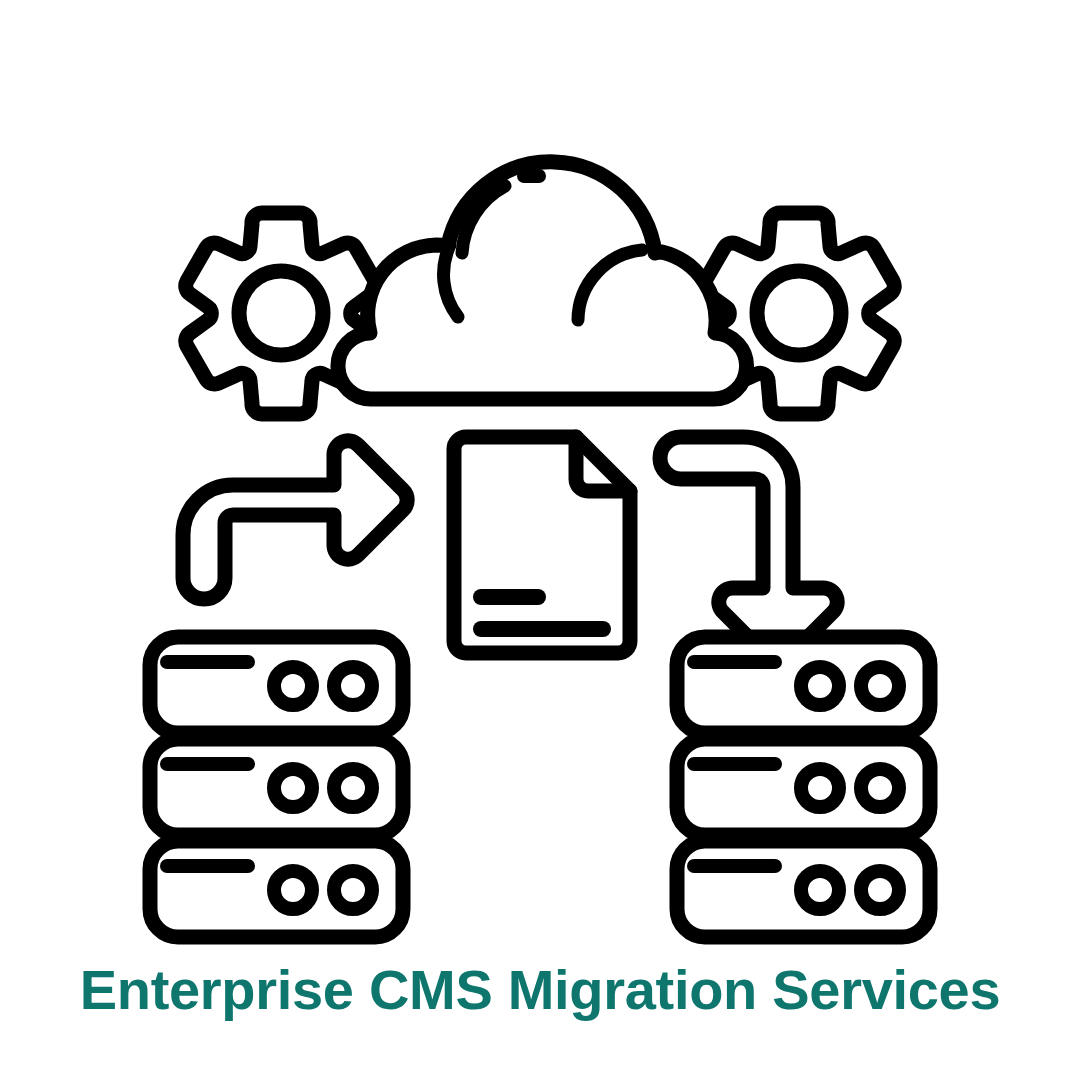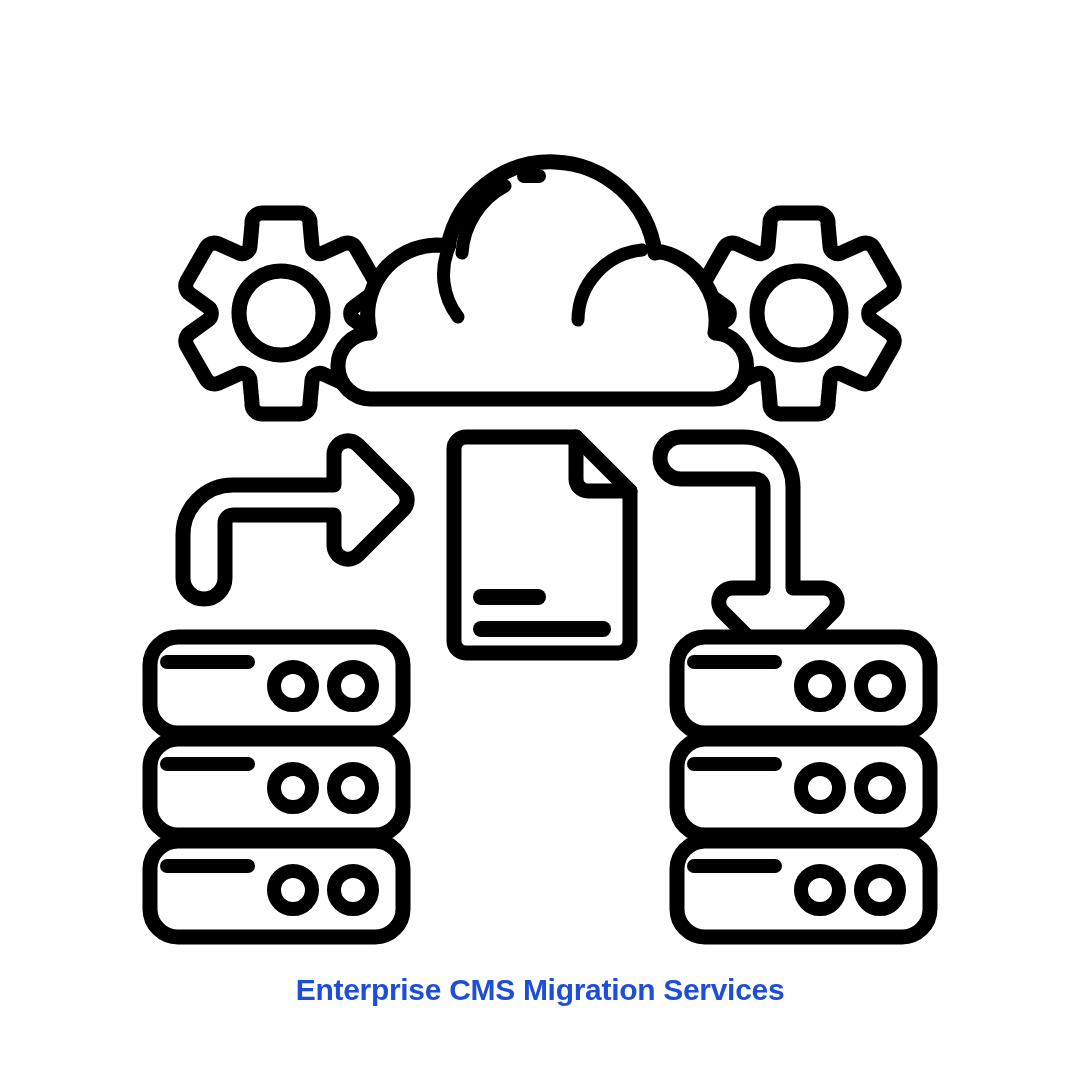--- a/index.html
+++ b/index.html
@@ -28,24 +28,24 @@
     height: 1080px;
     display: block;
   }
   .caption {
     position: absolute;
     left: 0;
     top: 962px;
     width: 1080px;
     text-align: center;
     font-family: "Liberation Sans", "DejaVu Sans", sans-serif;
-    font-size: 30px;
+    font-size: 56px;
     font-weight: bold;
     letter-spacing: -0.3px;
-    color: #1d4ed8;
+    color: #0f766e;
     line-height: 56px;
     white-space: nowrap;
     user-select: none;
   }
 </style>
 </head>
 <body>
 
 <div id="stage">
 

